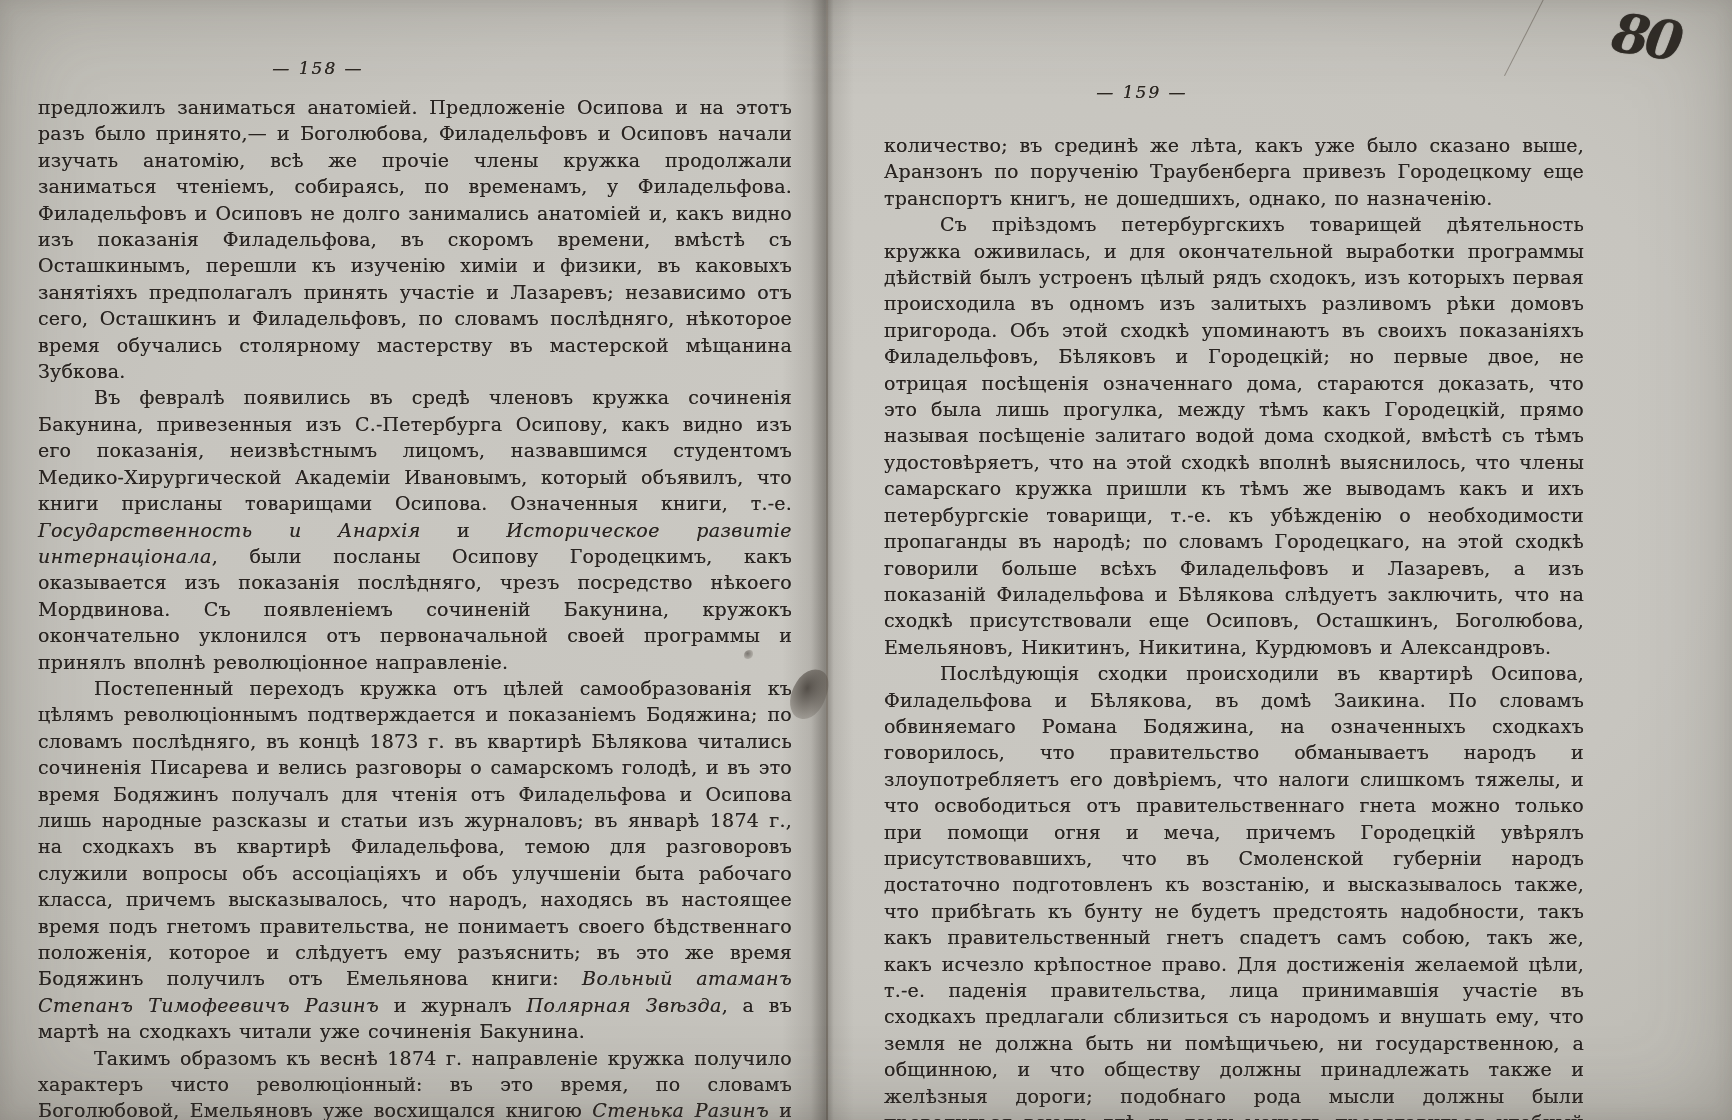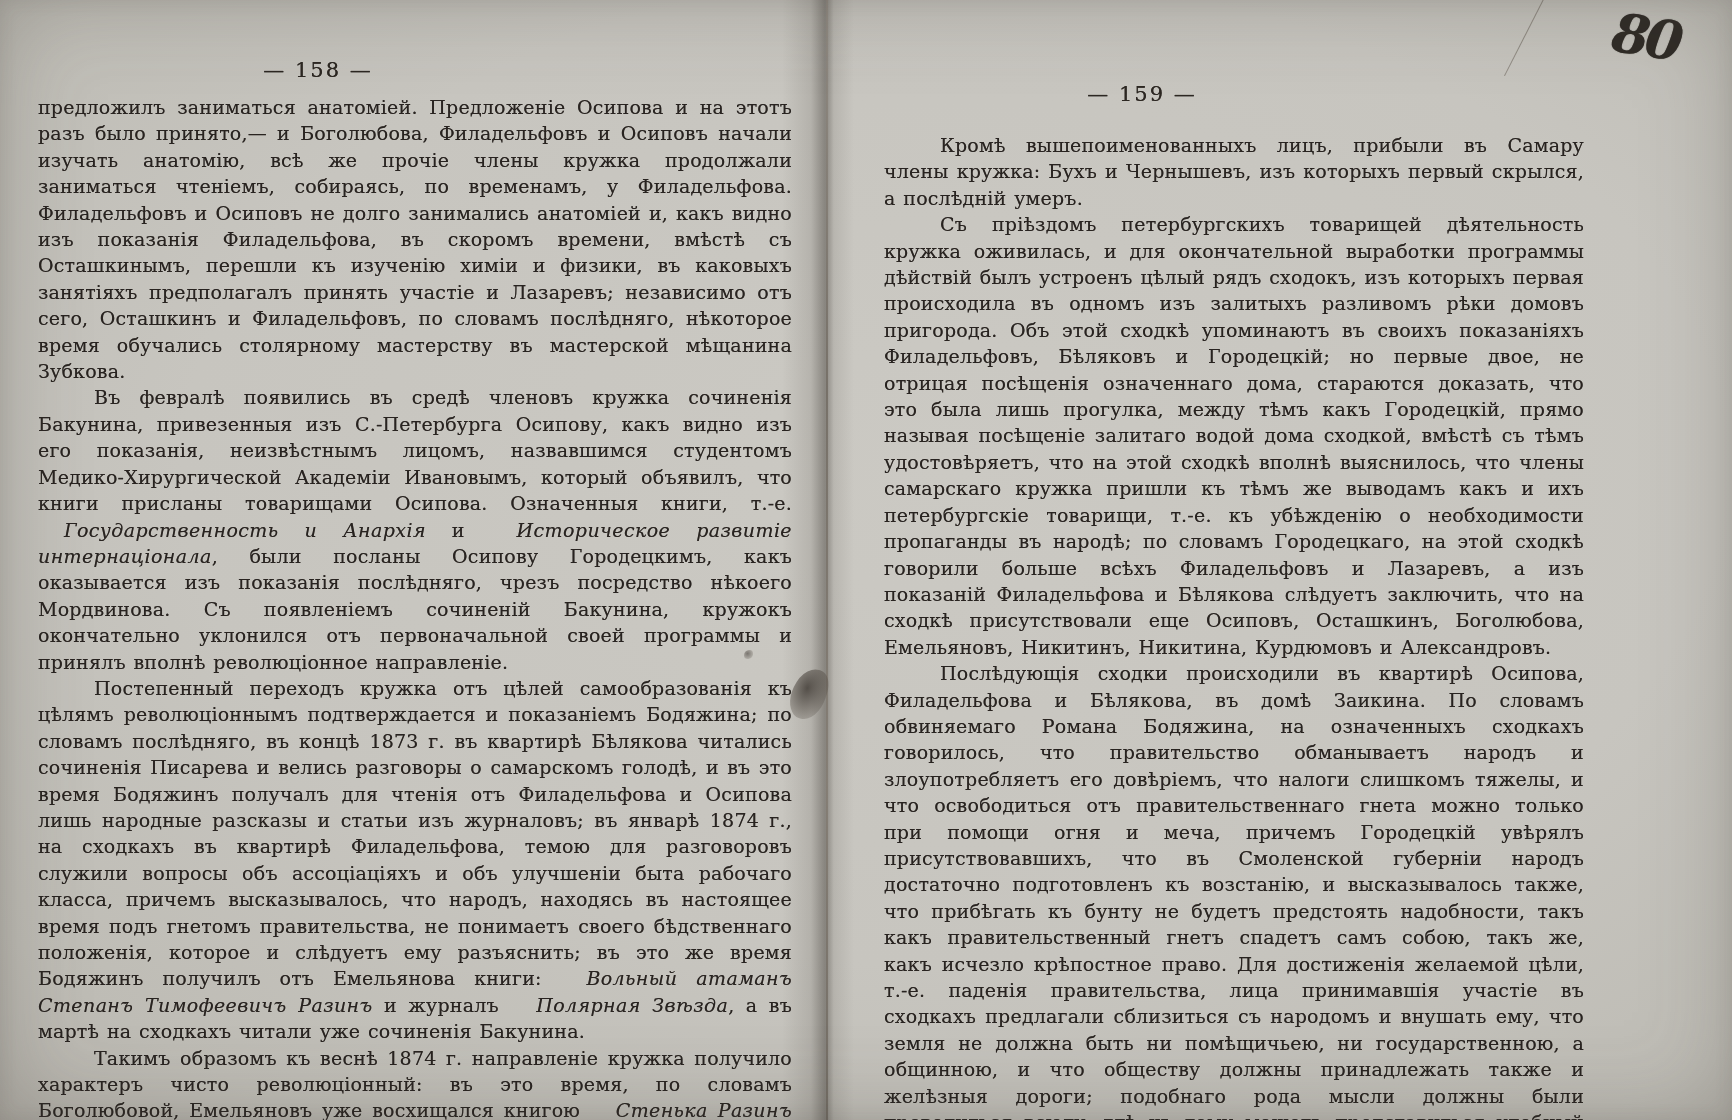--- a/index.html
+++ b/index.html
@@ -50,36 +50,37 @@
     font-style:italic;font-weight:bold;
     font-size:54px;color:#2f2b26;transform:rotate(9deg);
     text-shadow:0 0 1px rgba(47,43,38,.65);
     letter-spacing:-4px;
   }
   .page{position:absolute;top:0;height:1120px;}
   .page-left{left:0;width:800px;}
   .page-right{left:800px;width:932px;margin-top:24px;}
   .page-header{
     position:absolute;width:220px;text-align:center;
-    font-size:21px;color:#2c2722;letter-spacing:2px;
+    font-size:17px;color:#2c2722;letter-spacing:2px;
     text-shadow:0 0 .5px rgba(44,39,34,.8);
+    font-style:italic;
   }
   .page-left .page-header{left:208px;top:58px;}
   .page-right .page-header{left:232px;top:58px;}
   .text-block{
     position:absolute;color:#282320;
     font-size:19px;line-height:26.4px;
     text-align:justify;letter-spacing:.2px;word-spacing:1.5px;
     text-shadow:0 0 .6px rgba(40,35,30,.55);
   }
   .page-left .text-block{left:38px;top:94px;width:754px;}
   .page-right .text-block{left:84px;top:108px;width:700px;}
   .para{margin:0;}
   .para.indent{text-indent:56px;}
-  .em{font-style:italic;letter-spacing:.4px;margin-left:26px;}
+  .em{font-style:italic;letter-spacing:.4px;}
 </style>
 </head>
 <body>
 
 <div class="scan">
 
   <div class="fold"></div>
   <div class="fold-line"></div>
   <div class="ink-smudge smudge-a"></div>
   <div class="ink-smudge smudge-b"></div>
@@ -93,19 +94,19 @@
         <p class="para"><span>предложилъ заниматься анатоміей. Предложеніе Осипова и на этотъ разъ было принято,— и Боголюбова, Филадельфовъ и Осиповъ начали изучать анатомію, всѣ же прочіе члены кружка продолжали заниматься чтеніемъ, собираясь, по временамъ, у Филадельфова. Филадельфовъ и Осиповъ не долго занимались анатоміей и, какъ видно изъ показанія Филадельфова, въ скоромъ времени, вмѣстѣ съ Осташкинымъ, перешли къ изученію химіи и физики, въ каковыхъ занятіяхъ предполагалъ принять участіе и Лазаревъ; независимо отъ сего, Осташкинъ и Филадельфовъ, по словамъ послѣдняго, нѣкоторое время обучались столярному мастерству въ мастерской мѣщанина Зубкова.</span></p>
         <p class="para indent"><span>Въ февралѣ появились въ средѣ членовъ кружка сочиненія Бакунина, привезенныя изъ С.-Петербурга Осипову, какъ видно изъ его показанія, неизвѣстнымъ лицомъ, назвавшимся студентомъ Медико-Хирургической Академіи Ивановымъ, который объявилъ, что книги присланы товарищами Осипова. Означенныя книги, т.-е. </span><span class="em">Государственность и Анархія</span><span> и </span><span class="em">Историческое развитіе интернаціонала</span><span>, были посланы Осипову Городецкимъ, какъ оказывается изъ показанія послѣдняго, чрезъ посредство нѣкоего Мордвинова. Съ появленіемъ сочиненій Бакунина, кружокъ окончательно уклонился отъ первоначальной своей программы и принялъ вполнѣ революціонное направленіе.</span></p>
         <p class="para indent"><span>Постепенный переходъ кружка отъ цѣлей самообразованія къ цѣлямъ революціоннымъ подтверждается и показаніемъ Бодяжина; по словамъ послѣдняго, въ концѣ 1873 г. въ квартирѣ Бѣлякова читались сочиненія Писарева и велись разговоры о самарскомъ голодѣ, и въ это время Бодяжинъ получалъ для чтенія отъ Филадельфова и Осипова лишь народные разсказы и статьи изъ журналовъ; въ январѣ 1874 г., на сходкахъ въ квартирѣ Филадельфова, темою для разговоровъ служили вопросы объ ассоціаціяхъ и объ улучшеніи быта рабочаго класса, причемъ высказывалось, что народъ, находясь въ настоящее время подъ гнетомъ правительства, не понимаетъ своего бѣдственнаго положенія, которое и слѣдуетъ ему разъяснить; въ это же время Бодяжинъ получилъ отъ Емельянова книги: </span><span class="em">Вольный атаманъ Степанъ Тимофеевичъ Разинъ</span><span> и журналъ </span><span class="em">Полярная Звѣзда</span><span>, а въ мартѣ на сходкахъ читали уже сочиненія Бакунина.</span></p>
         <p class="para indent"><span>Такимъ образомъ къ веснѣ 1874 г. направленіе кружка получило характеръ чисто революціонный: въ это время, по словамъ Боголюбовой, Емельяновъ уже восхищался книгою </span><span class="em">Стенька Разинъ</span><span> и толковалъ о необходимости измѣнить ученіе Евангелія. Павелъ Александровъ, какъ видно изъ его собственнаго показанія, давалъ мѣщанину Пудовкину для чтенія журналъ </span></p>
       </div>
   </div>
 
   <div class="page page-right">
     <div class="page-header">— 159 —</div>
     <div class="text-block">
-        <p class="para indent"><span>Кромѣ вышепоименованныхъ лицъ, прибыли въ Самару члены кружка: Бухъ и Чернышевъ, изъ которыхъ первый скрылся, а послѣдній умеръ.</span></p>
+        <p class="para"><span>количество; въ срединѣ же лѣта, какъ уже было сказано выше, Аранзонъ по порученію Траубенберга привезъ Городецкому еще транспортъ книгъ, не дошедшихъ, однако, по назначенію.</span></p>
         <p class="para indent"><span>Съ пріѣздомъ петербургскихъ товарищей дѣятельность кружка оживилась, и для окончательной выработки программы дѣйствій былъ устроенъ цѣлый рядъ сходокъ, изъ которыхъ первая происходила въ одномъ изъ залитыхъ разливомъ рѣки домовъ пригорода. Объ этой сходкѣ упоминаютъ въ своихъ показаніяхъ Филадельфовъ, Бѣляковъ и Городецкій; но первые двое, не отрицая посѣщенія означеннаго дома, стараются доказать, что это была лишь прогулка, между тѣмъ какъ Городецкій, прямо называя посѣщеніе залитаго водой дома сходкой, вмѣстѣ съ тѣмъ удостовѣряетъ, что на этой сходкѣ вполнѣ выяснилось, что члены самарскаго кружка пришли къ тѣмъ же выводамъ какъ и ихъ петербургскіе товарищи, т.-е. къ убѣжденію о необходимости пропаганды въ народѣ; по словамъ Городецкаго, на этой сходкѣ говорили больше всѣхъ Филадельфовъ и Лазаревъ, а изъ показаній Филадельфова и Бѣлякова слѣдуетъ заключить, что на сходкѣ присутствовали еще Осиповъ, Осташкинъ, Боголюбова, Емельяновъ, Никитинъ, Никитина, Курдюмовъ и Александровъ.</span></p>
         <p class="para indent"><span>Послѣдующія сходки происходили въ квартирѣ Осипова, Филадельфова и Бѣлякова, въ домѣ Заикина. По словамъ обвиняемаго Романа Бодяжина, на означенныхъ сходкахъ говорилось, что правительство обманываетъ народъ и злоупотребляетъ его довѣріемъ, что налоги слишкомъ тяжелы, и что освободиться отъ правительственнаго гнета можно только при помощи огня и меча, причемъ Городецкій увѣрялъ присутствовавшихъ, что въ Смоленской губерніи народъ достаточно подготовленъ къ возстанію, и высказывалось также, что прибѣгать къ бунту не будетъ предстоять надобности, такъ какъ правительственный гнетъ спадетъ самъ собою, такъ же, какъ исчезло крѣпостное право. Для достиженія желаемой цѣли, т.-е. паденія правительства, лица принимавшія участіе въ сходкахъ предлагали сблизиться съ народомъ и внушать ему, что земля не должна быть ни помѣщичьею, ни государственною, а общинною, и что обществу должны принадлежать также и желѣзныя дороги; подобнаго рода мысли должны были проводиться всюду, гдѣ къ тому можетъ представиться удобный случай. Сверхъ сего, на сходкахъ читались революціонныя книги: </span></p>
       </div>
   </div>
 
 </div>
 
 </body></html>

